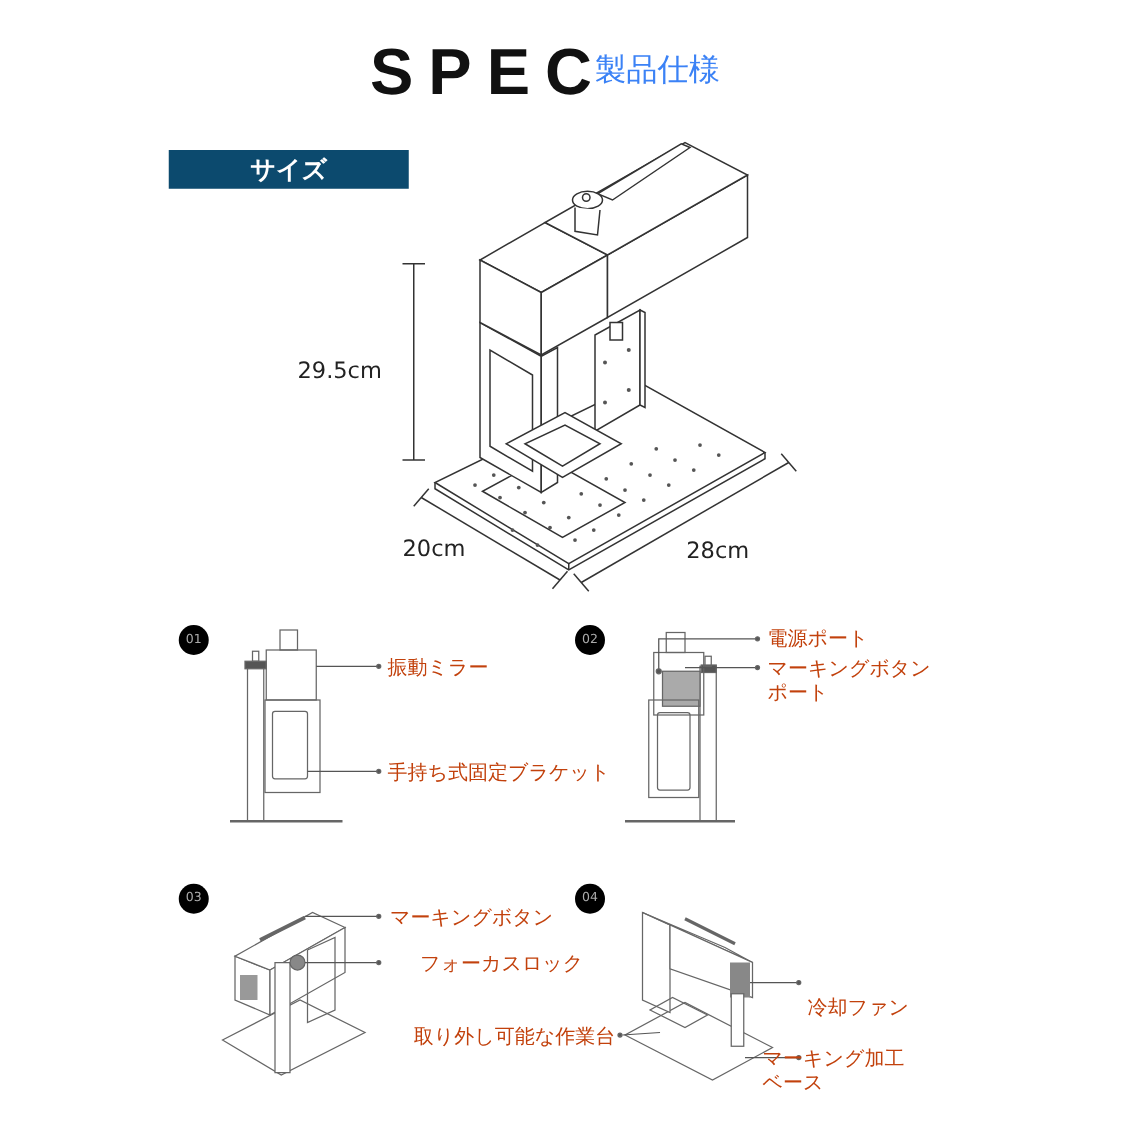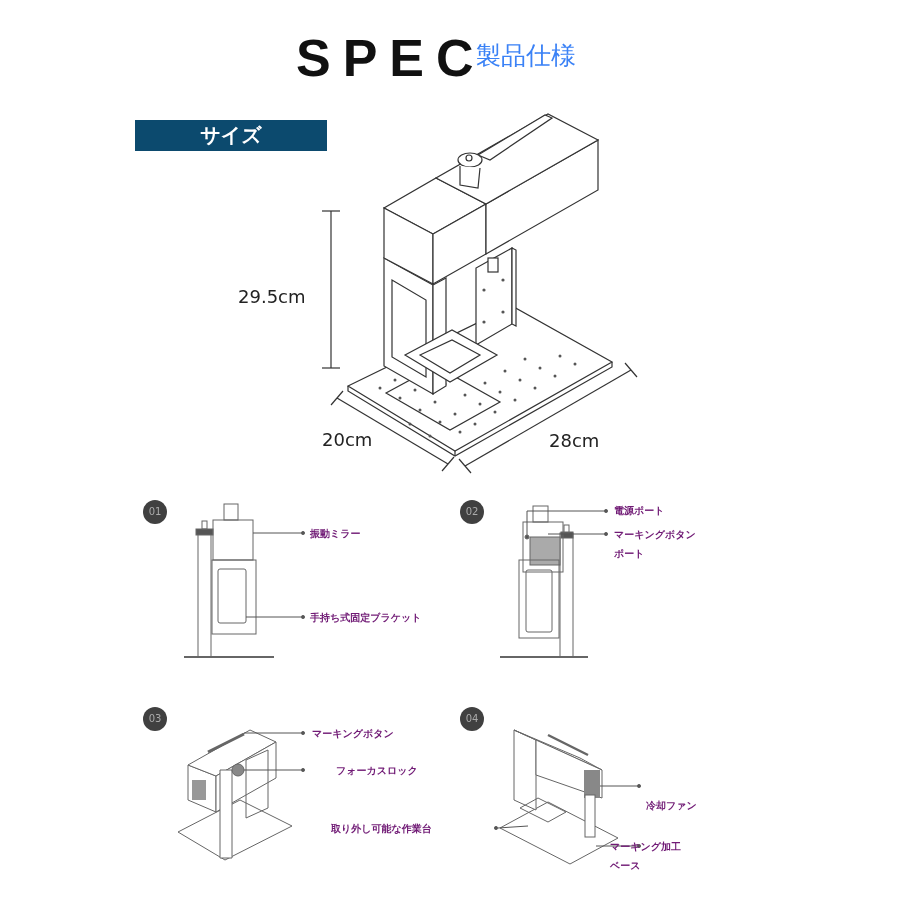--- a/index.html
+++ b/index.html
@@ -3,22 +3,22 @@
 <meta charset="utf-8">
 <style>
   html,body{margin:0;padding:0;background:#fff;}
   body{width:900px;height:900px;position:relative;overflow:hidden;font-family:"DejaVu Sans",sans-serif;color:#222;}
   .abs{position:absolute;}
   .title-spec{left:296px;top:28px;font-family:"Liberation Sans",sans-serif;font-weight:bold;font-size:52px;letter-spacing:12px;color:#111;line-height:60px;text-align:right;}
   .title-jp{left:476px;top:40px;font-size:25px;color:#3b82f6;line-height:32px;}
   .size-bar{left:135px;top:120px;width:192px;height:31px;background:#0c4a6e;}
   .size-label{position:absolute;left:0;width:100%;text-align:center;top:2px;font-size:20px;font-weight:bold;color:#fff;}
   .dim{font-family:"DejaVu Sans",sans-serif;font-size:18px;color:#222;}
-  .badge{width:24px;height:24px;border-radius:50%;background:#404040;color:#aaa;font-size:10px;text-align:center;line-height:24px;}
-  .callout{font-size:10px;font-weight:bold;color:#701a75;line-height:19px;}
+  .badge{width:24px;height:24px;border-radius:50%;background:#000000;color:#aaa;font-size:10px;text-align:center;line-height:24px;}
+  .callout{font-size:16px;font-weight:normal;color:#c2410c;line-height:19px;}
   svg{position:absolute;left:0;top:0;}
 </style>
 </head>
 <body>
 
 <div class="abs title-spec">SPEC</div>
 <div class="abs title-jp">製品仕様</div>
 
 <div class="abs size-bar">
   <div class="size-label">サイズ</div>

